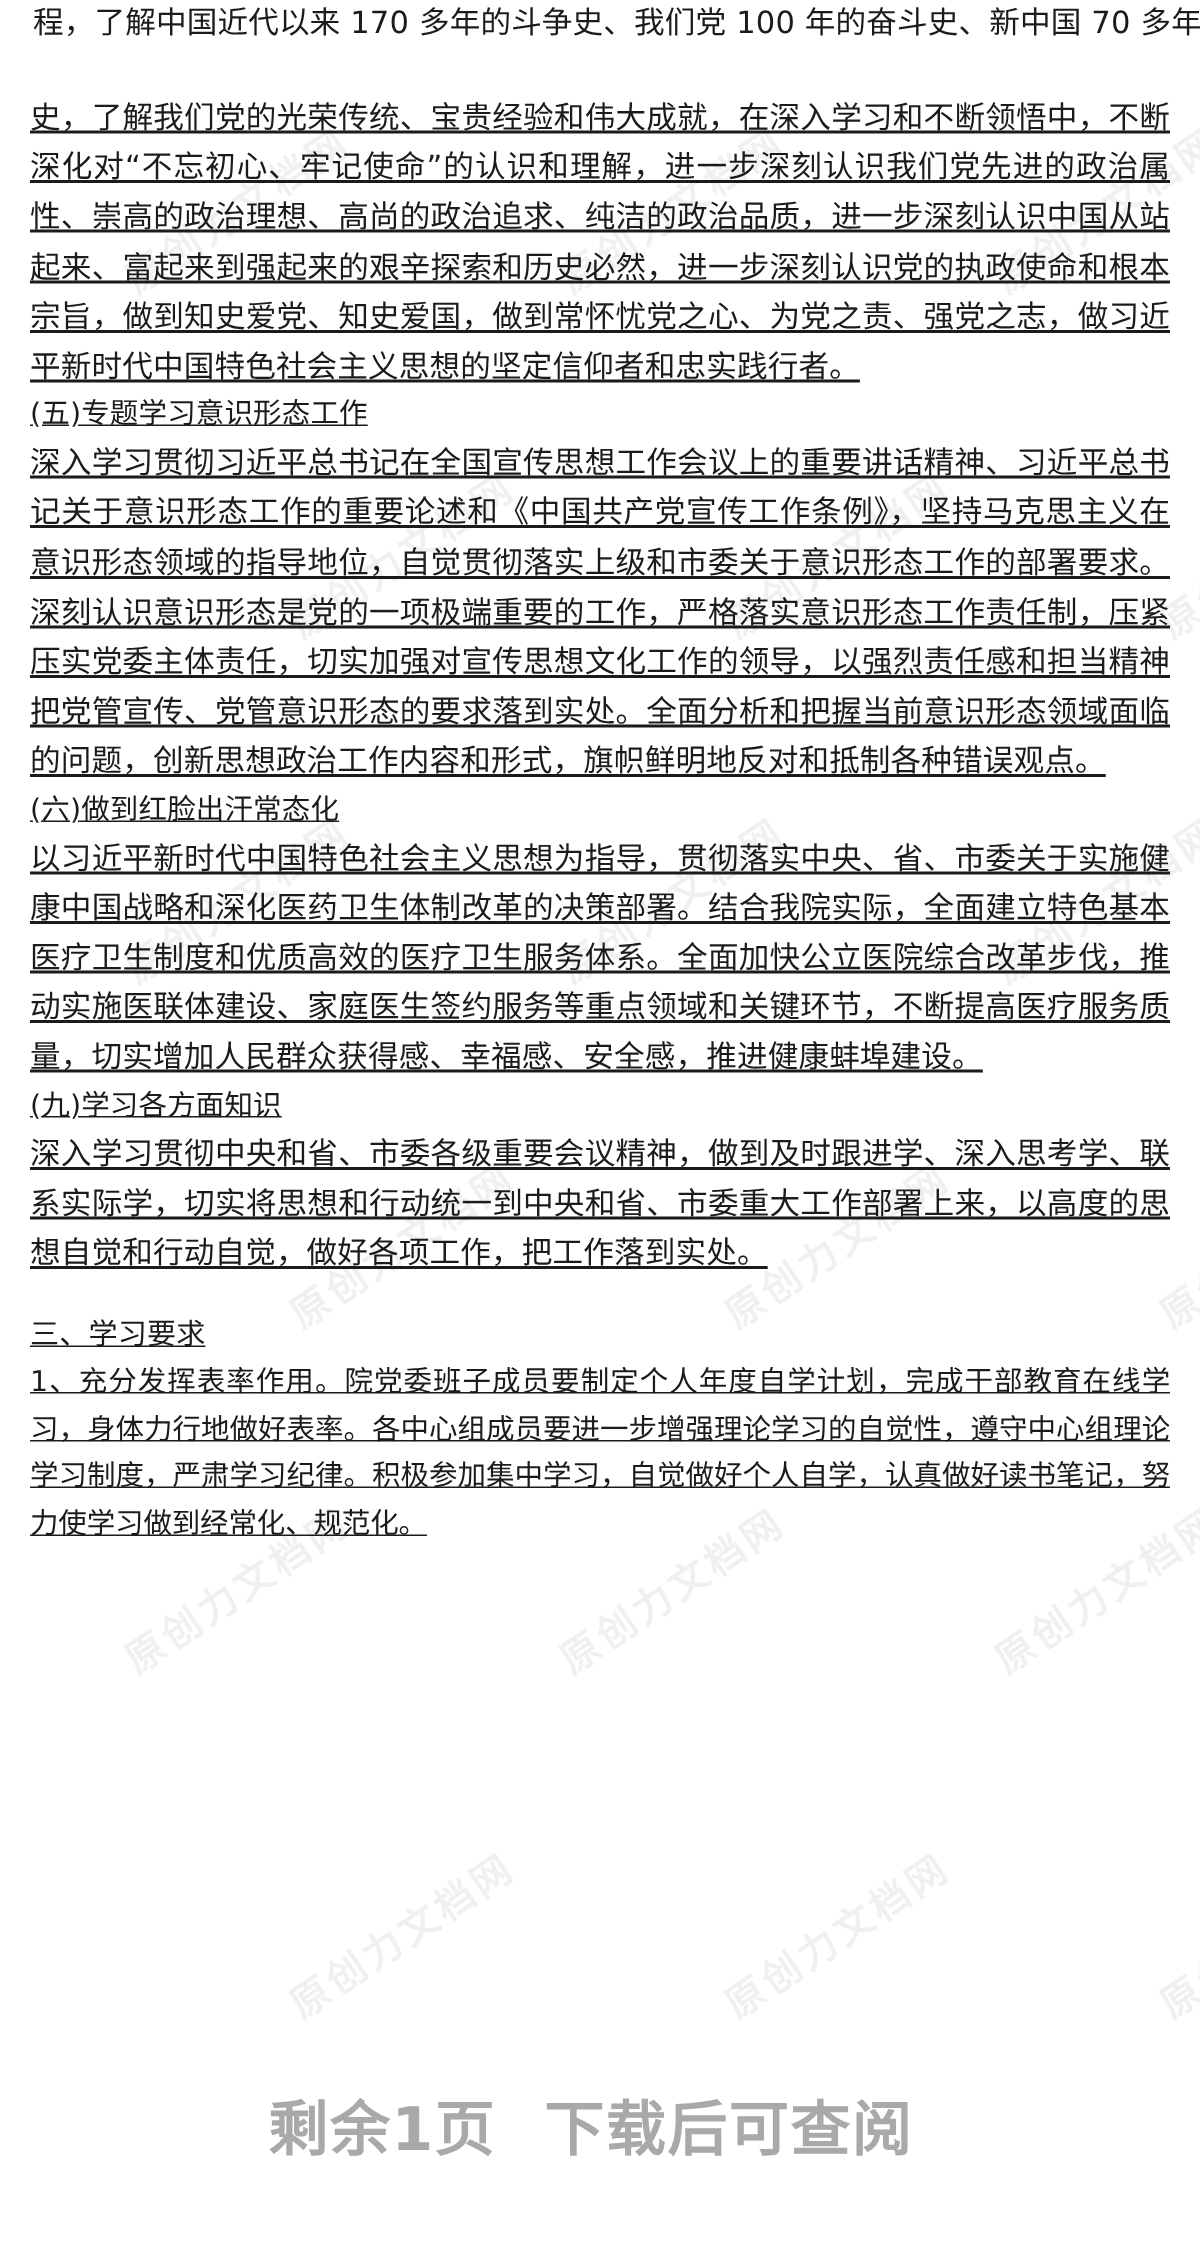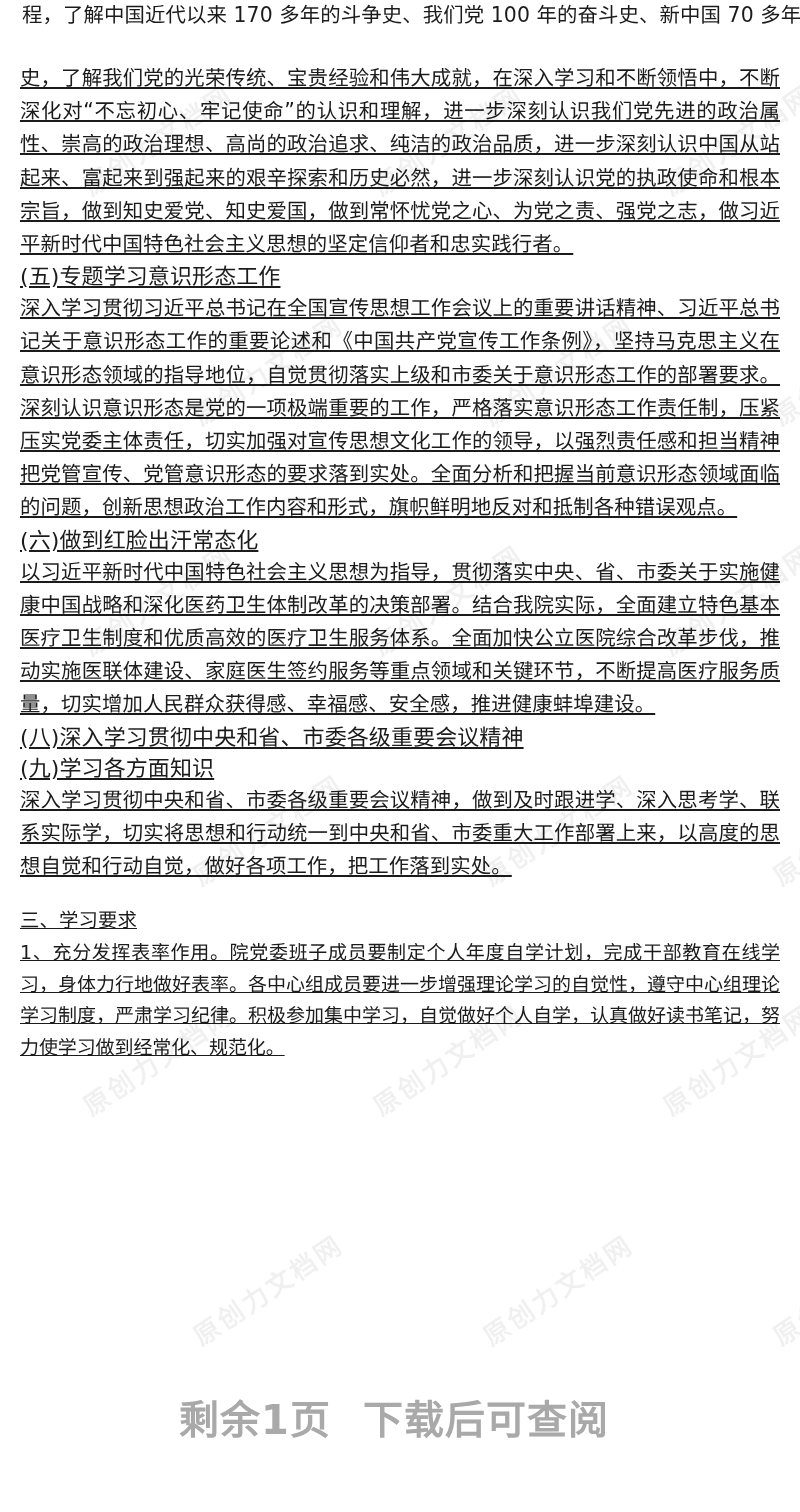--- a/index.html
+++ b/index.html
@@ -62,21 +62,21 @@
   }
 
   
   .para.body {
     font-size: 20.4px;
     line-height: 33.2px;
   }
 
   
   .para.heading {
-    font-size: 22px;
+    font-size: 19px;
     line-height: 31px;
   }
 
   
   .para.section {
     font-size: 19.4px;
     line-height: 32px;
     margin-top: 22px;
   }
 
@@ -152,21 +152,20 @@
     </div>
   </div>
 
   <div class="page-sheet" id="page-main">
     <div class="page-body" id="page-main-body">
         <p class="para body">史，了解我们党的光荣传统、宝贵经验和伟大成就，在深入学习和不断领悟中，不断深化对“不忘初心、牢记使命”的认识和理解，进一步深刻认识我们党先进的政治属性、崇高的政治理想、高尚的政治追求、纯洁的政治品质，进一步深刻认识中国从站起来、富起来到强起来的艰辛探索和历史必然，进一步深刻认识党的执政使命和根本宗旨，做到知史爱党、知史爱国，做到常怀忧党之心、为党之责、强党之志，做习近平新时代中国特色社会主义思想的坚定信仰者和忠实践行者。</p>
         <p class="para heading">(五)专题学习意识形态工作</p>
         <p class="para body">深入学习贯彻习近平总书记在全国宣传思想工作会议上的重要讲话精神、习近平总书记关于意识形态工作的重要论述和《中国共产党宣传工作条例》，坚持马克思主义在意识形态领域的指导地位，自觉贯彻落实上级和市委关于意识形态工作的部署要求。深刻认识意识形态是党的一项极端重要的工作，严格落实意识形态工作责任制，压紧压实党委主体责任，切实加强对宣传思想文化工作的领导，以强烈责任感和担当精神把党管宣传、党管意识形态的要求落到实处。全面分析和把握当前意识形态领域面临的问题，创新思想政治工作内容和形式，旗帜鲜明地反对和抵制各种错误观点。</p>
         <p class="para heading">(六)做到红脸出汗常态化</p>
         <p class="para body">以习近平新时代中国特色社会主义思想为指导，贯彻落实中央、省、市委关于实施健康中国战略和深化医药卫生体制改革的决策部署。结合我院实际，全面建立特色基本医疗卫生制度和优质高效的医疗卫生服务体系。全面加快公立医院综合改革步伐，推动实施医联体建设、家庭医生签约服务等重点领域和关键环节，不断提高医疗服务质量，切实增加人民群众获得感、幸福感、安全感，推进健康蚌埠建设。</p>
-        <p class="para heading">(八)深入学习贯彻中央和省、市委各级重要会议精神</p>
         <p class="para heading">(九)学习各方面知识</p>
         <p class="para body">深入学习贯彻中央和省、市委各级重要会议精神，做到及时跟进学、深入思考学、联系实际学，切实将思想和行动统一到中央和省、市委重大工作部署上来，以高度的思想自觉和行动自觉，做好各项工作，把工作落到实处。</p>
         <p class="para section">三、学习要求</p>
         <p class="para dense">1、充分发挥表率作用。院党委班子成员要制定个人年度自学计划，完成干部教育在线学习，身体力行地做好表率。各中心组成员要进一步增强理论学习的自觉性，遵守中心组理论学习制度，严肃学习纪律。积极参加集中学习，自觉做好个人自学，认真做好读书笔记，努力使学习做到经常化、规范化。</p>
       </div>
   </div>
 
   <div id="watermark-layer">
       <span class="watermark-mark" style="left: 70px; top: 120px; color: rgb(0, 0, 0); opacity: 0.055;">原创力文档网</span>
       <span class="watermark-mark" style="left: 360px; top: 120px; color: rgb(0, 0, 0); opacity: 0.055;">原创力文档网</span>

